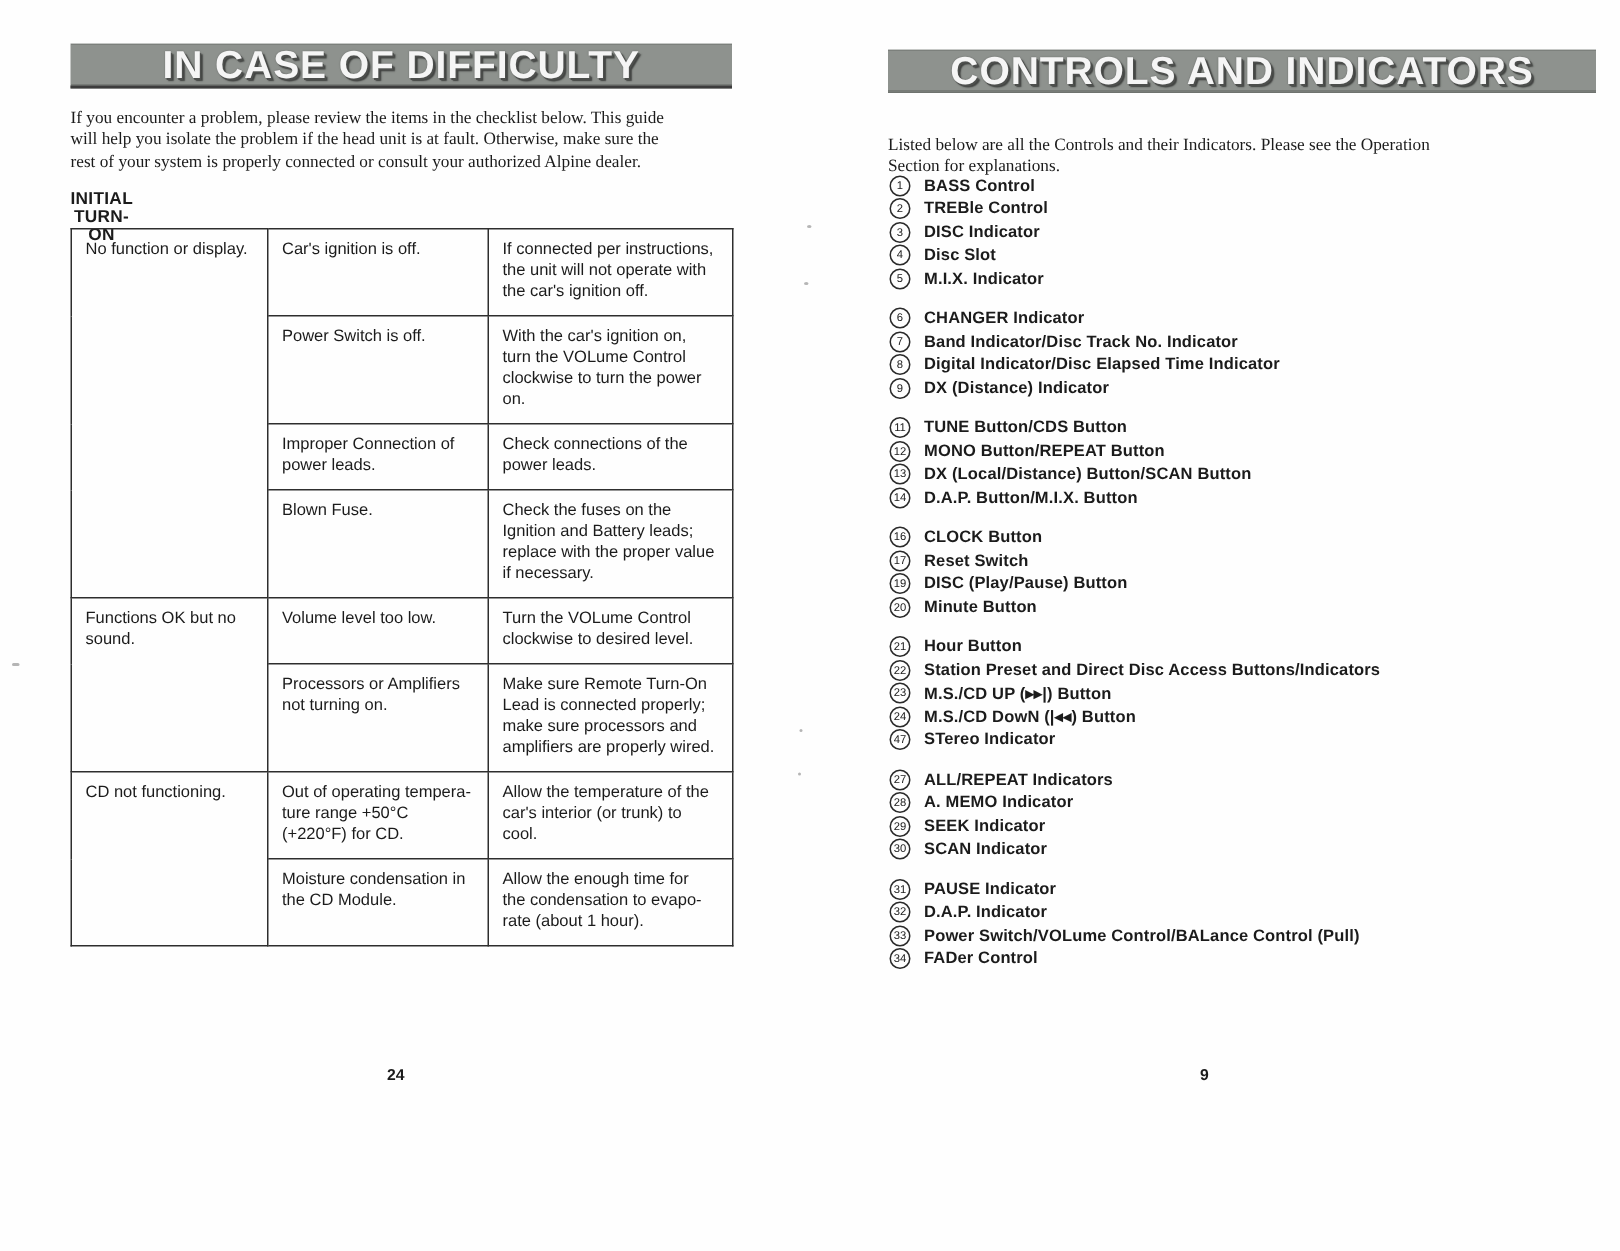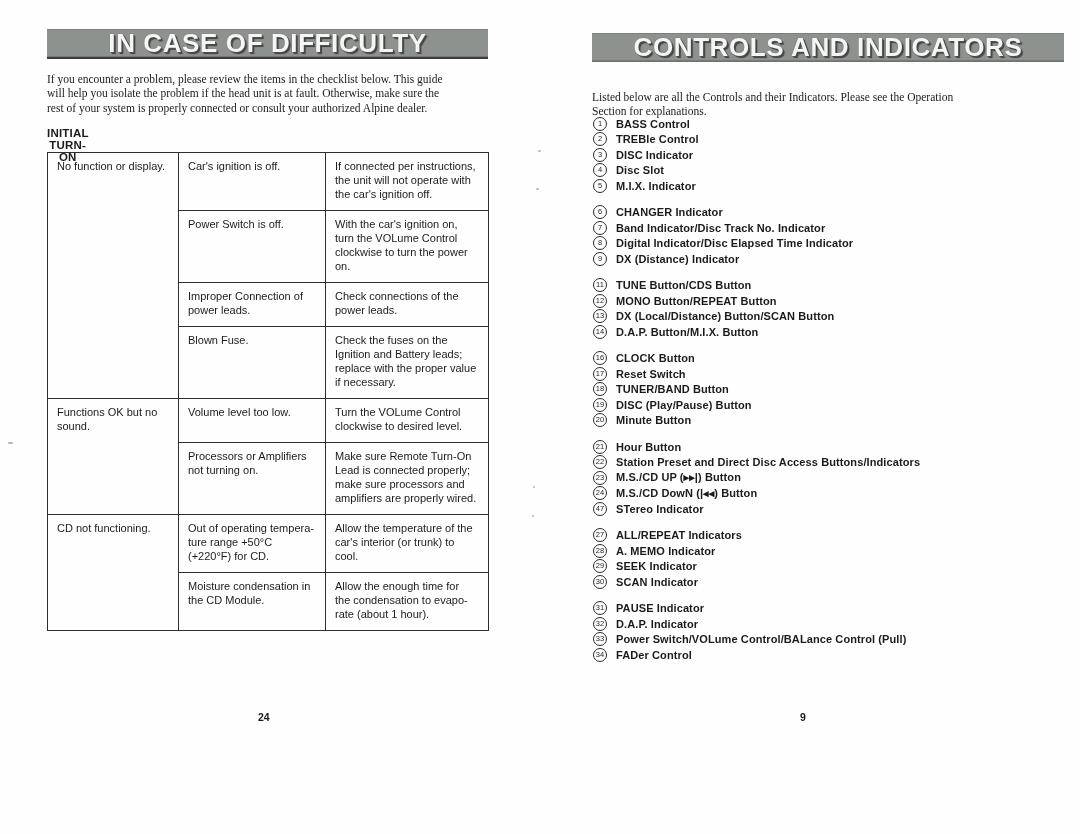--- a/index.html
+++ b/index.html
@@ -205,24 +205,20 @@
         <div class="group">
           <div class="citem">
             <span class="circ">16</span>
             <span class="clabel">CLOCK Button</span>
           </div>
           <div class="citem">
             <span class="circ">17</span>
             <span class="clabel">Reset Switch</span>
           </div>
           <div class="citem">
-            <span class="circ">18</span>
-            <span class="clabel">TUNER/BAND Button</span>
-          </div>
-          <div class="citem">
             <span class="circ">19</span>
             <span class="clabel">DISC (Play/Pause) Button</span>
           </div>
           <div class="citem">
             <span class="circ">20</span>
             <span class="clabel">Minute Button</span>
           </div>
         </div>
         <div class="group">
           <div class="citem">

